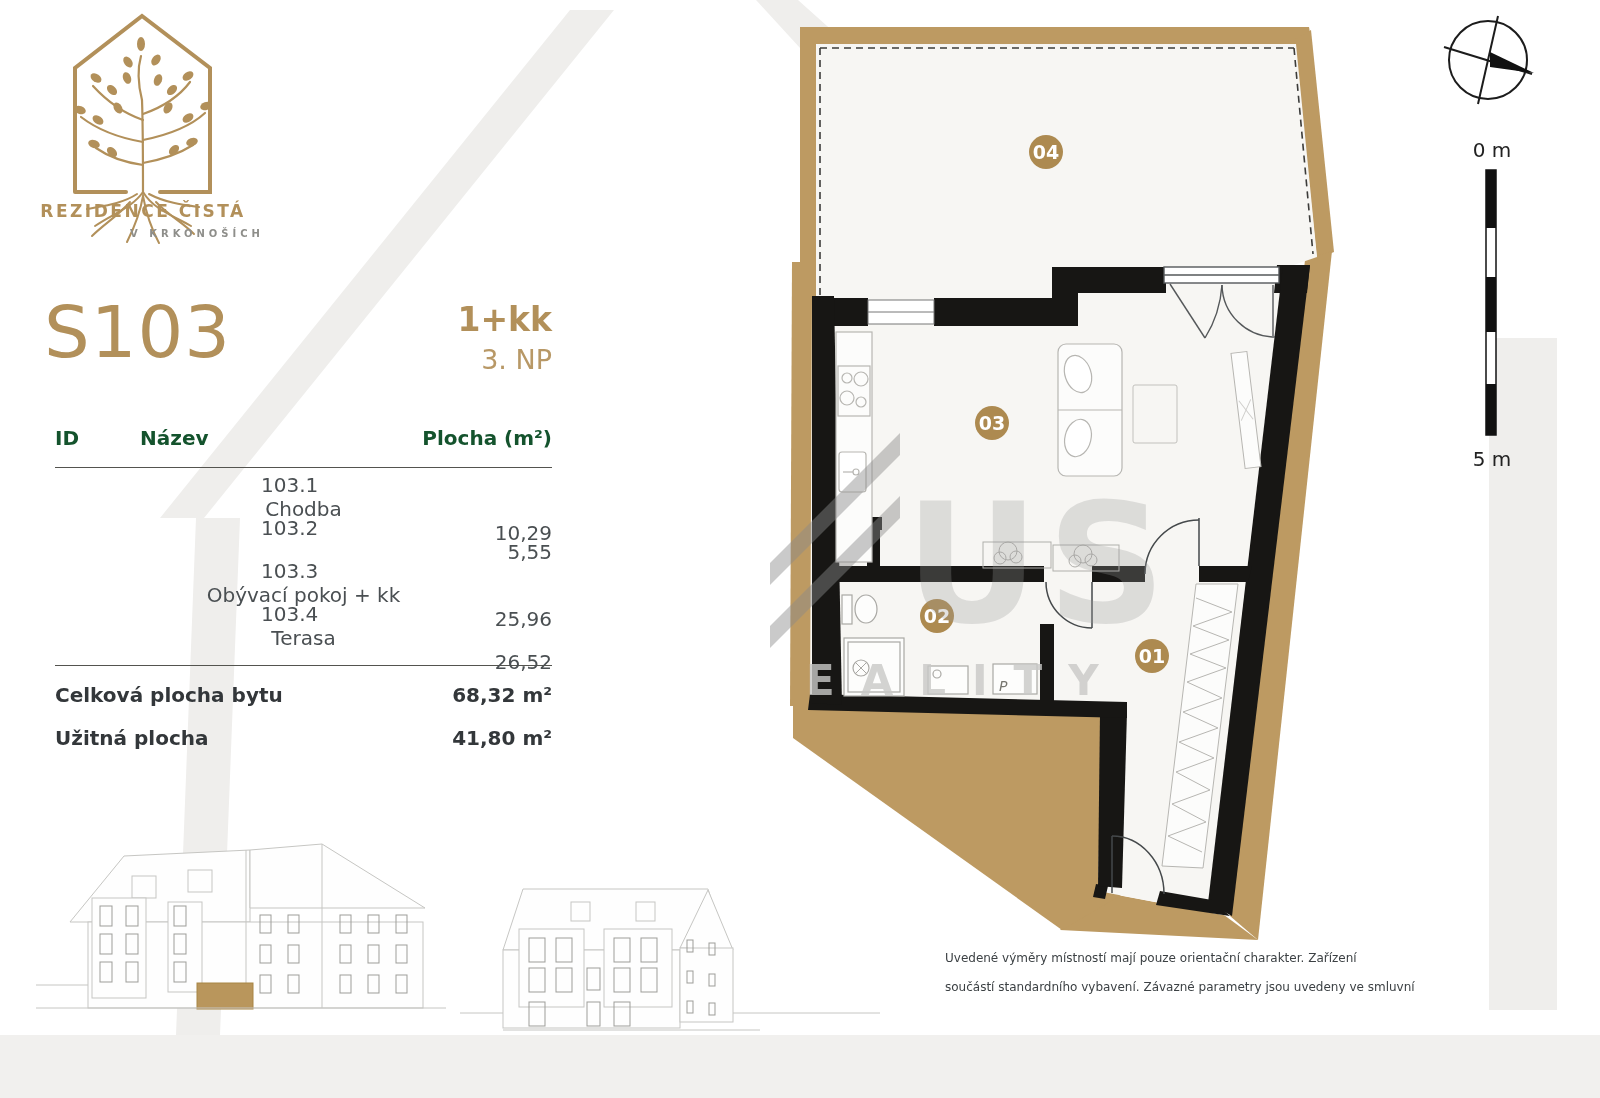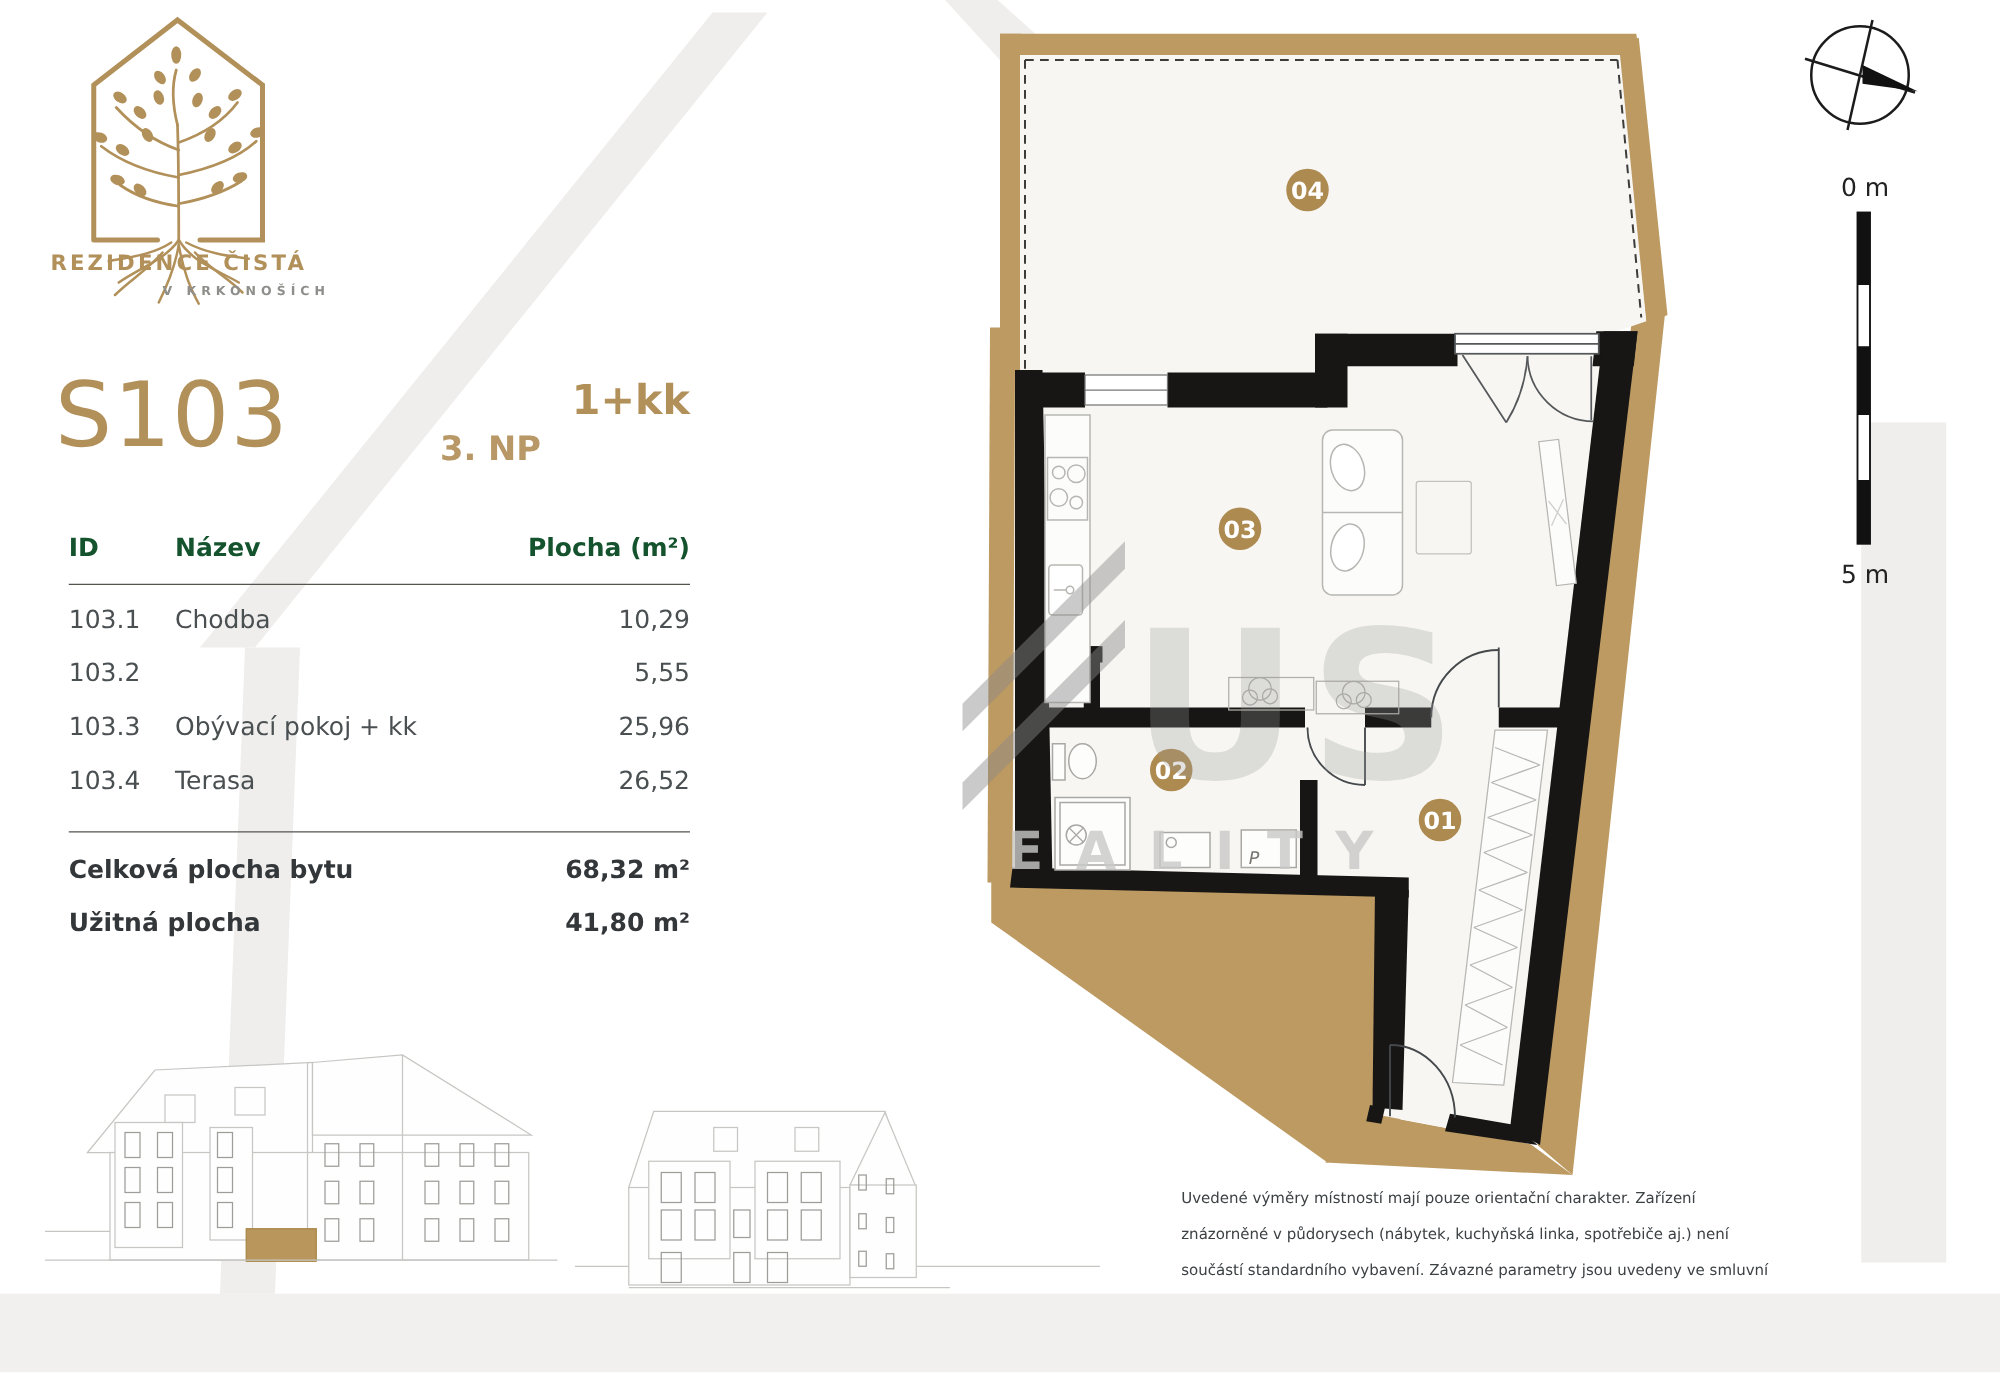--- a/index.html
+++ b/index.html
@@ -16,25 +16,25 @@
   #gfx{position:absolute;left:0;top:0;}
   .abs{position:absolute;}
   
   .brand-name{left:22px;top:201px;width:242px;text-align:center;color:var(--gold);
               font-size:17px;font-weight:bold;letter-spacing:2.5px;}
   .brand-sub{left:22px;top:228px;width:242px;text-align:right;color:#8e8e8a;
              font-size:10px;font-weight:bold;letter-spacing:4px;}
   
   .unit-code{left:44px;top:290px;font-size:72px;font-weight:normal;color:var(--gold);letter-spacing:1px;}
   .unit-layout{left:352px;top:300px;width:200px;text-align:right;font-size:33px;font-weight:bold;color:var(--gold);}
-  .unit-floor{left:352px;top:344px;width:200px;text-align:left;font-size:27px;color:var(--gold);opacity:.92;font-weight:bold;}
+  .unit-floor{left:352px;top:344px;width:200px;text-align:right;font-size:27px;color:var(--gold);opacity:.92;}
   
   .tbl{left:55px;top:426px;width:497px;color:var(--txt);font-size:20px;}
   .t-head{display:flex;font-weight:bold;color:#14532d;padding-bottom:17px;border-bottom:1.5px solid #54544f;}
-  .t-row{display:flex;height:43px;align-items:center;color:#4a4f52;}
+  .t-row{display:flex;height:43px;align-items:center;color:#4a4f52;flex-direction:column;}
   .t-rows{padding-top:5px;}
   .c-id{width:85px;flex:none;}
   .c-name{flex:1;}
   .c-area{flex:none;text-align:right;margin-left:auto;}
   .t-sep{border-top:1px solid #54544f;margin-top:20px;padding-top:7px;}
   .t-total{display:flex;height:43px;align-items:center;font-weight:bold;color:#33373a;}
   
   .disc{left:945px;top:944px;width:608px;color:var(--txt);font-size:12px;line-height:29px;}
 </style>
 </head>
@@ -396,17 +396,16 @@
       </div>
       <div class="t-total">
         <div>Užitná plocha</div>
         <div class="c-area">41,80 m²</div>
       </div>
     </div>
   </div>
 
   <div class="abs disc">
     <div>Uvedené výměry místností mají pouze orientační charakter. Zařízení</div>
-    <div>znázorněné v půdorysech (nábytek, kuchyňská linka, spotřebiče aj.) není</div>
     <div>součástí standardního vybavení. Závazné parametry jsou uvedeny ve smluvní</div>
   </div>
 
 </div>
 
 </body></html>

